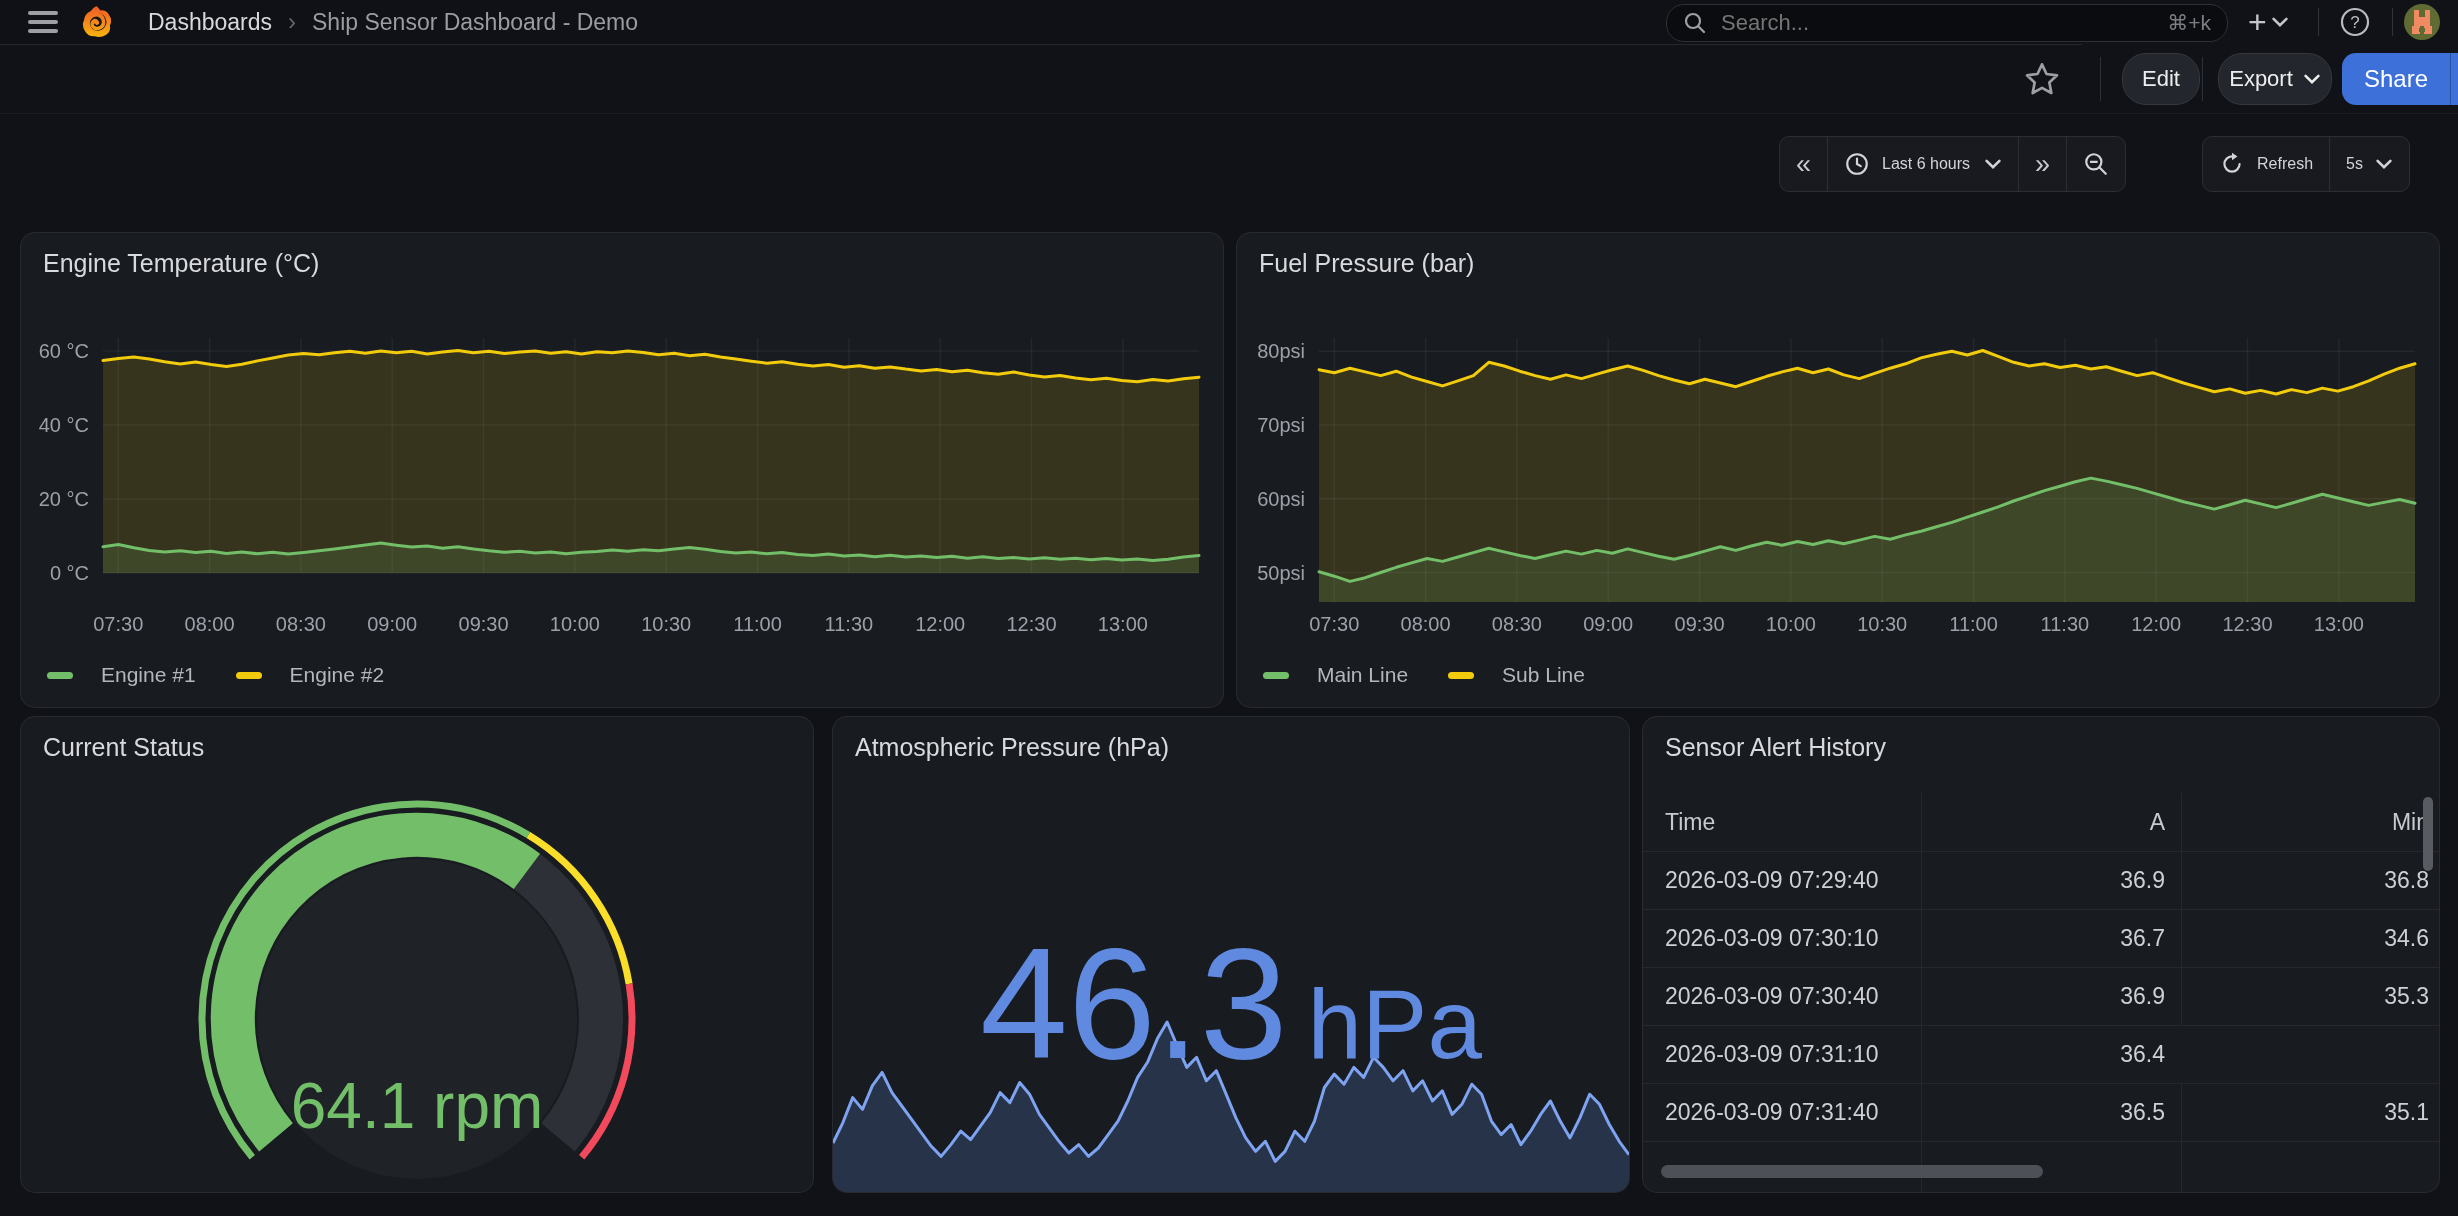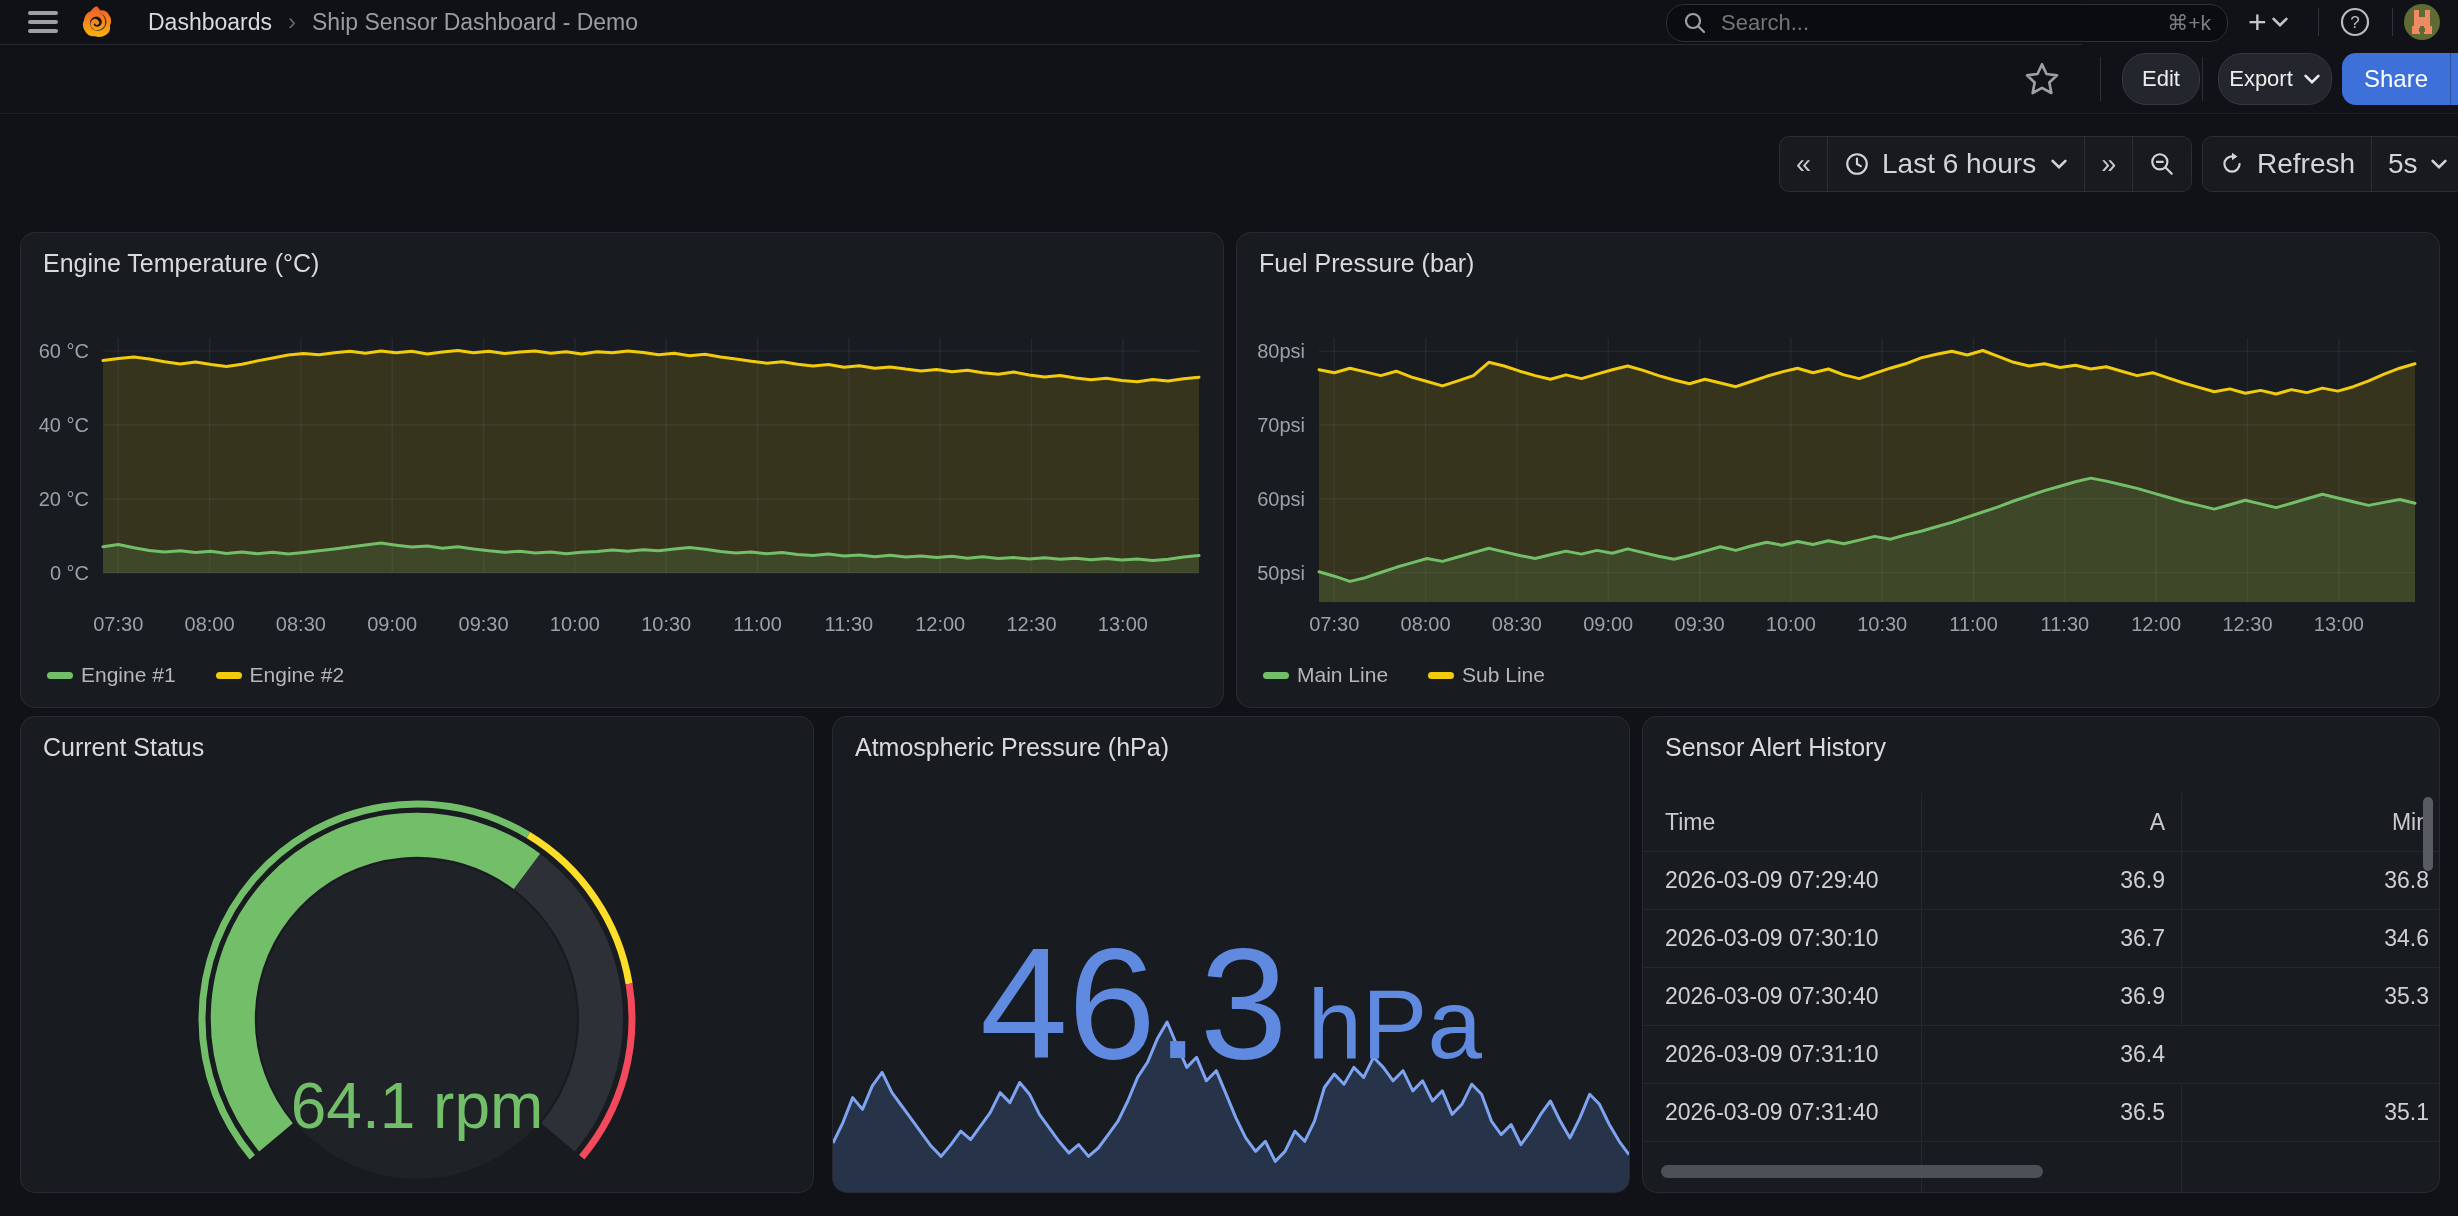--- a/index.html
+++ b/index.html
@@ -36,31 +36,31 @@
        display:flex;align-items:center;justify-content:center;cursor:pointer;}
   .btn-share{position:absolute;top:8px;height:52px;border-radius:14px;background:#3d71d9;color:#fff;
              display:flex;align-items:stretch;cursor:pointer;overflow:hidden;}
   .btn-share .main{display:flex;align-items:center;padding:8px 22px;font-size:24px;font-weight:500;}
   .btn-share .arrow{display:flex;align-items:center;padding:0 12px;border-left:1px solid rgba(0,0,0,.28);}
   .chev{width:18px;height:12px;}
   
   .timebar{position:absolute;left:0;top:114px;width:2458px;height:80px;}
   .tgroup{position:absolute;top:22px;height:54px;background:#181a1f;border:1px solid #2c2e34;
           border-radius:10px;display:flex;align-items:stretch;overflow:hidden;}
-  .tseg{display:flex;align-items:center;padding:0 16px;cursor:pointer;color:#d3d4d8;font-size:28px;
+  .tseg{display:flex;align-items:center;padding:0 16px;cursor:pointer;color:#d3d4d8;font-size:16px;
         border-right:1px solid #2c2e34;}
   .tseg:last-child{border-right:none;}
   .tseg.bold{font-weight:500;}
   .arrows{font-size:27px;color:#c9cbd0;}
   
   .panel{position:absolute;background:#181b1f;border:1px solid rgba(204,204,220,.09);
          border-radius:15px;overflow:hidden;}
   .ptitle{position:absolute;left:22px;top:16px;font-size:25px;font-weight:500;color:#d9dadd;cursor:pointer;z-index:5;}
   .legend{position:absolute;left:26px;bottom:20px;display:flex;gap:40px;z-index:4;}
-  .legend .item{display:flex;align-items:center;gap:8px;cursor:pointer;}
+  .legend .item{display:flex;align-items:center;gap:28px;cursor:pointer;}
   .legend .swatch{width:26px;height:7px;border-radius:4px;}
   .legend .lbl{font-size:21px;color:#b4b6bc;}
   .chart-svg{position:absolute;left:0;top:0;}
   .tick{fill:#9da0a8;font-size:20px;font-family:"Liberation Sans",sans-serif;}
   
   .gauge-value{position:absolute;left:0;right:0;top:352px;text-align:center;
                font-size:64px;font-weight:500;color:#73bf69;z-index:4;}
   
   .stat-line{position:absolute;left:0;right:0;top:196px;text-align:center;z-index:4;color:#5f8ae0;}
   .stat-line .big{font-size:158px;font-weight:500;}

